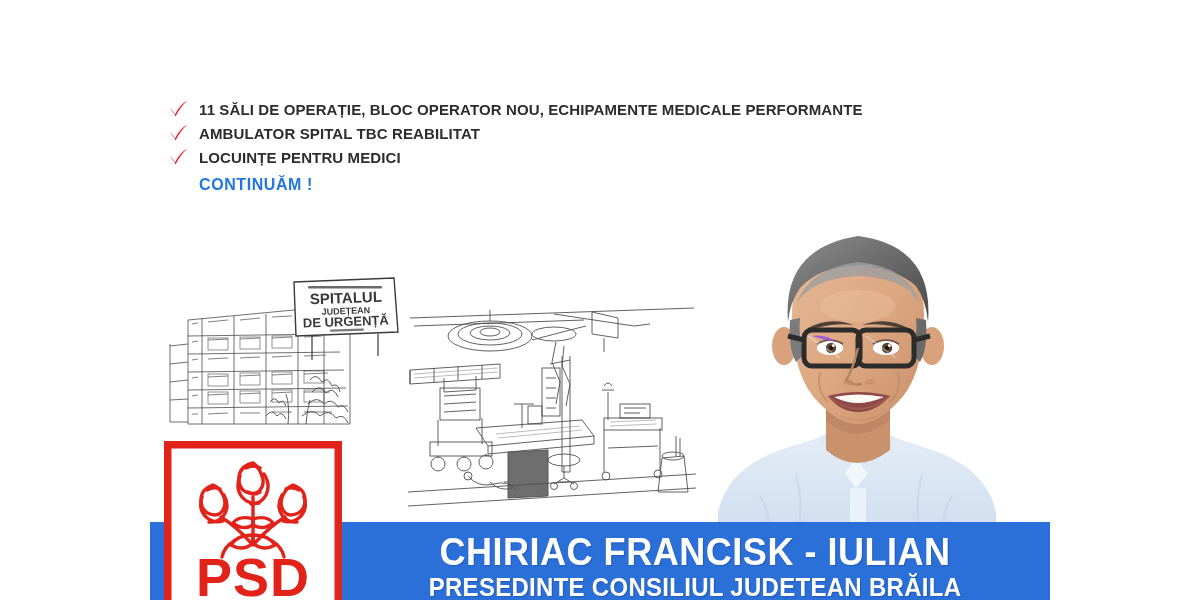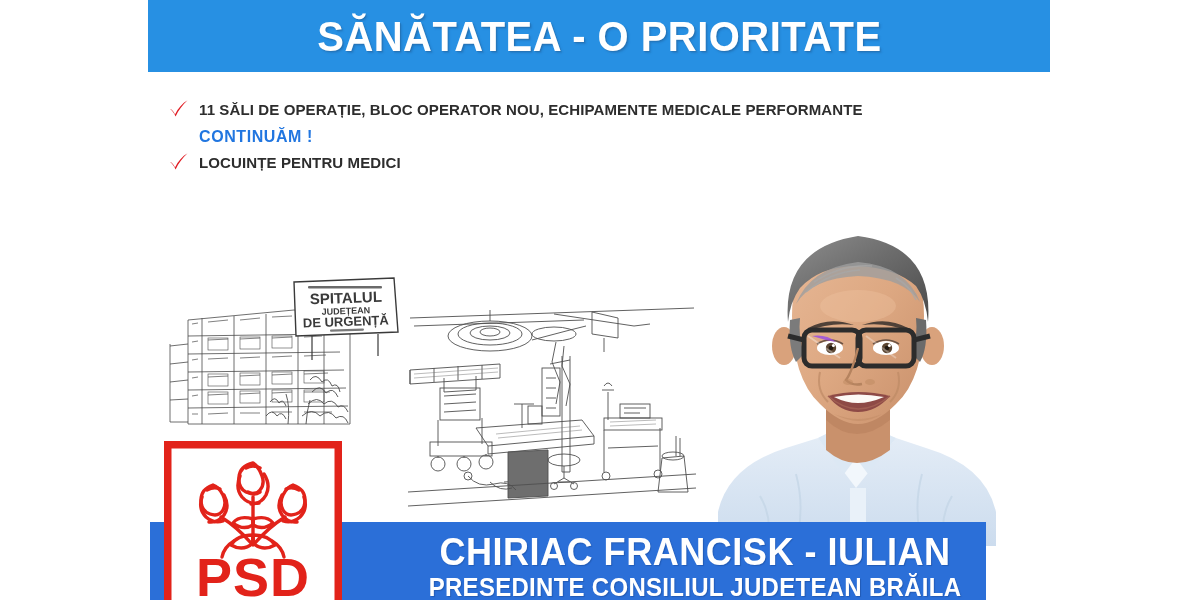--- a/index.html
+++ b/index.html
@@ -111,21 +111,21 @@
     position:absolute;
     left:700px; top:196px;
     width:310px; height:350px;
   }
   .portrait svg { display:block; width:100%; height:100%; }
 
   
   .bottom-banner {
     position:absolute;
     left:150px; top:522px;
-    width:836px; height:78px;
+    width:900px; height:78px;
     background:#2b6fd8;
   }
   .bottom-banner-inner {
     position:absolute;
     left:200px; top:9px;
     width:690px;
     text-align:center;
   }
   .candidate-name {
     color:#ffffff;
@@ -156,49 +156,54 @@
     left:164px; top:441px;
     width:178px; height:172px;
   }
   .psd-logo svg { display:block; width:100%; height:100%; }
 </style>
 </head>
 <body>
 
 <div id="poster">
 
-  <div class="header-banner">
-    <div class="header-title">SĂNĂTATEA - O PRIORITATE</div>
-  </div>
 
   <div class="bullets">
 
     <div class="bullet-row">
       <span class="check-icon">
         <svg viewBox="0 0 22 22">
             <path d="M2 11 C4 11.5 5.4 13.2 7 16.6 C10 10.2 14.4 5.2 19.6 2.2 C14.6 6.8 10.6 12 7.6 18.4 C6 15 4.2 12.6 2 11 Z" fill="#e01b22"></path>
           </svg>
       </span>
       <span class="bullet-text">11 SĂLI DE OPERAȚIE, BLOC OPERATOR NOU, ECHIPAMENTE MEDICALE PERFORMANTE</span>
     </div>
 
 
 
-
-    <div class="bullet-row continuam-row">
-      <span class="continuam-text">CONTINUĂM !</span>
+    <div class="bullet-row">
+      <span class="check-icon">
+        <svg viewBox="0 0 22 22">
+            <path d="M2 11 C4 11.5 5.4 13.2 7 16.6 C10 10.2 14.4 5.2 19.6 2.2 C14.6 6.8 10.6 12 7.6 18.4 C6 15 4.2 12.6 2 11 Z" fill="#e01b22"></path>
+          </svg>
+      </span>
+      <span class="bullet-text">AMBULATOR SPITAL TBC REABILITAT</span>
     </div>
 
     <div class="bullet-row">
       <span class="check-icon">
         <svg viewBox="0 0 22 22">
             <path d="M2 11 C4 11.5 5.4 13.2 7 16.6 C10 10.2 14.4 5.2 19.6 2.2 C14.6 6.8 10.6 12 7.6 18.4 C6 15 4.2 12.6 2 11 Z" fill="#e01b22"></path>
           </svg>
       </span>
       <span class="bullet-text">LOCUINȚE PENTRU MEDICI</span>
+    </div>
+
+    <div class="bullet-row continuam-row">
+      <span class="continuam-text">CONTINUĂM !</span>
     </div>
 
   </div>
 
   <div class="building-sketch">
     <svg viewBox="0 0 238 160" xmlns="http://www.w3.org/2000/svg">
       <g stroke="#4a4a4a" fill="none" stroke-width="0.8">
 
         <path d="M26 44 L26 148 L188 148 L188 56"></path>
 

